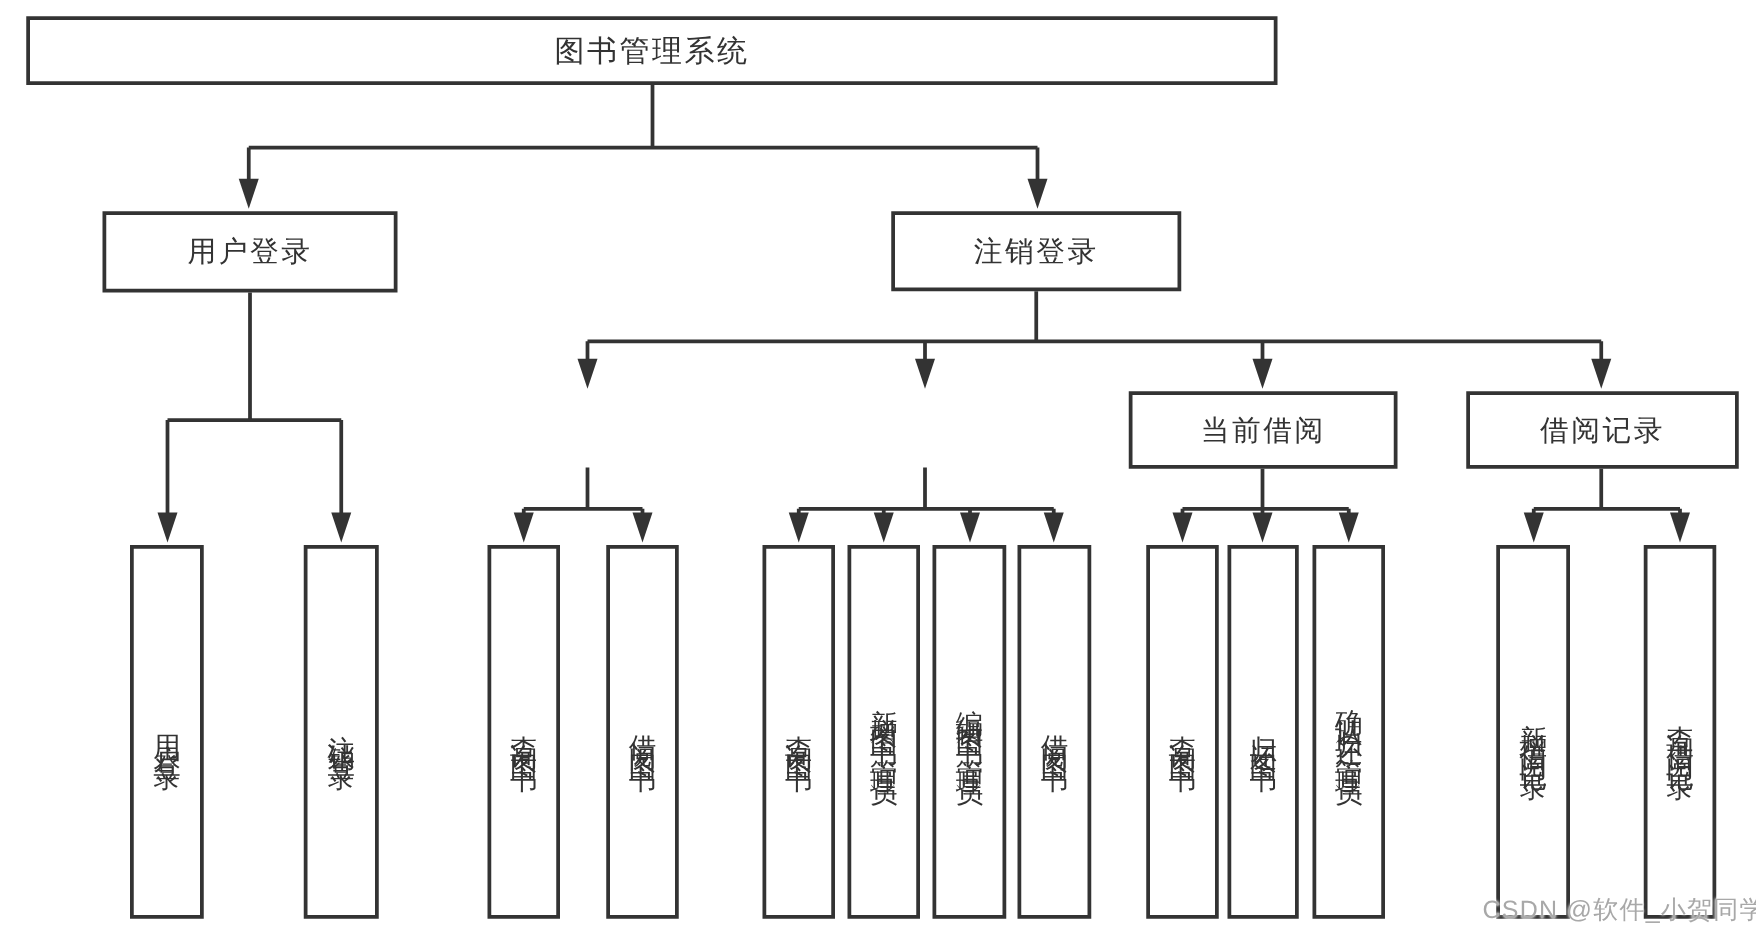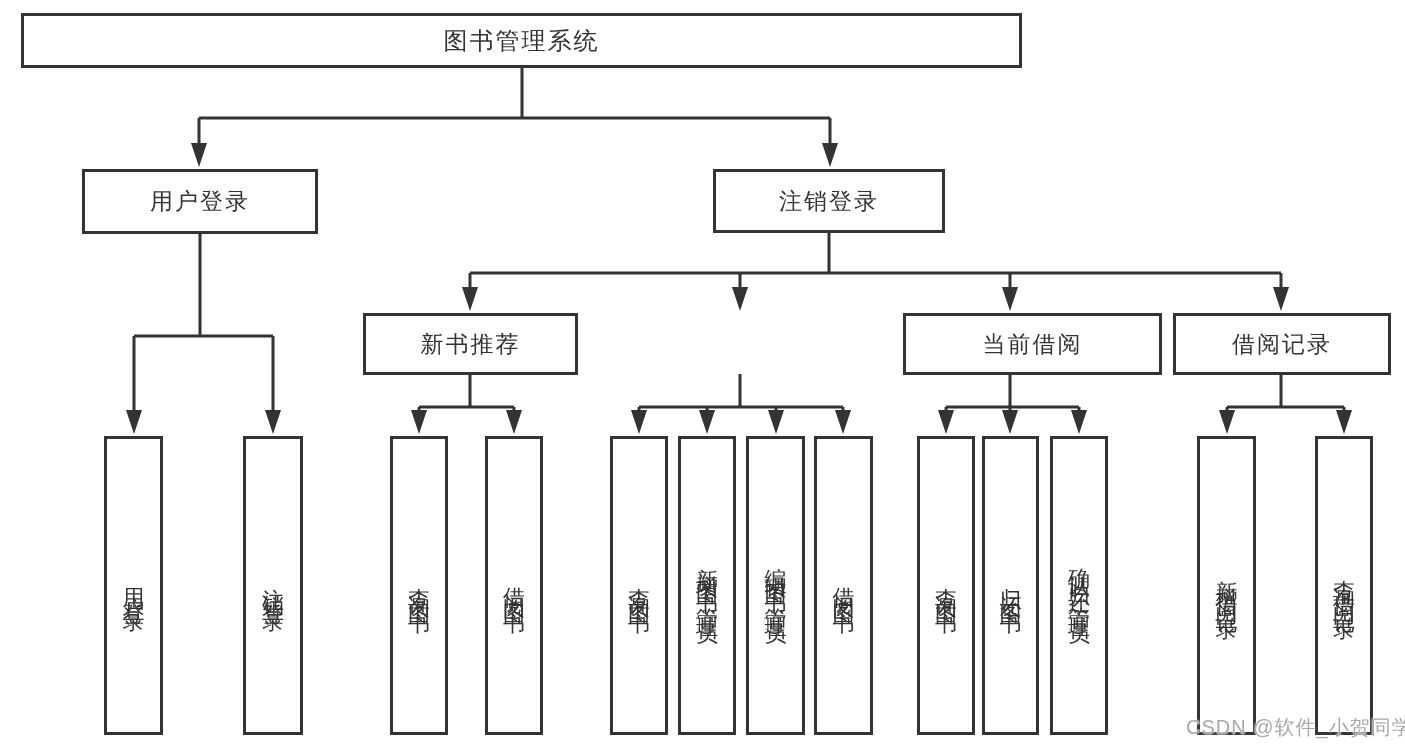--- a/index.html
+++ b/index.html
@@ -95,22 +95,21 @@
       <polygon points="1219,410 1235,410 1227,434"></polygon>
       <polygon points="1336,410 1352,410 1344,434"></polygon>
     </g>
   </svg>
 
   <div class="node root" style="left:21px;top:13px;width:1001px;height:55px">图书管理系统</div>
 
   <div class="node branch" style="left:82px;top:169px;width:236px;height:65px">用户登录</div>
   <div class="node branch" style="left:713px;top:169px;width:232px;height:64px">注销登录</div>
 
-  <div class="node section" style="left:363px;top:313px;width:215px;height:62px">新书推荐</div>
-  <div class="node section" style="left:903px;top:313px;width:259px;height:62px">当前借阅</div>
+  <div class="node section" style="left:903px;top:313px;width:215px;height:62px">当前借阅</div>
   <div class="node section" style="left:1173px;top:313px;width:218px;height:62px">借阅记录</div>
 
   <div class="leaf" style="left:104px;width:59px">用户登录</div>
   <div class="leaf" style="left:243px;width:60px">注销登录</div>
 
   <div class="leaf" style="left:390px;width:58px">查询图书</div>
   <div class="leaf" style="left:485px;width:58px">借阅图书</div>
 
   <div class="leaf" style="left:610px;width:58px">查询图书</div>
   <div class="leaf" style="left:678px;width:58px">新增图书（管理员）</div>

